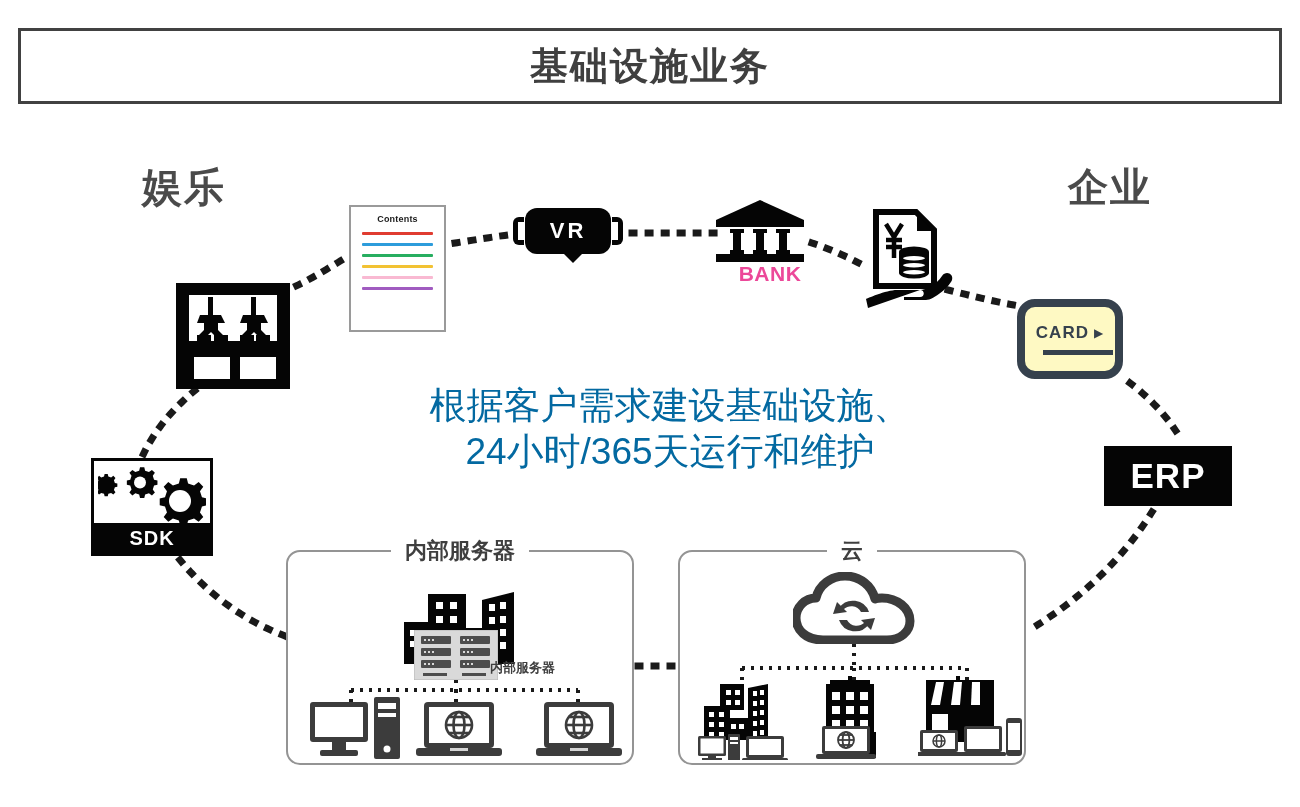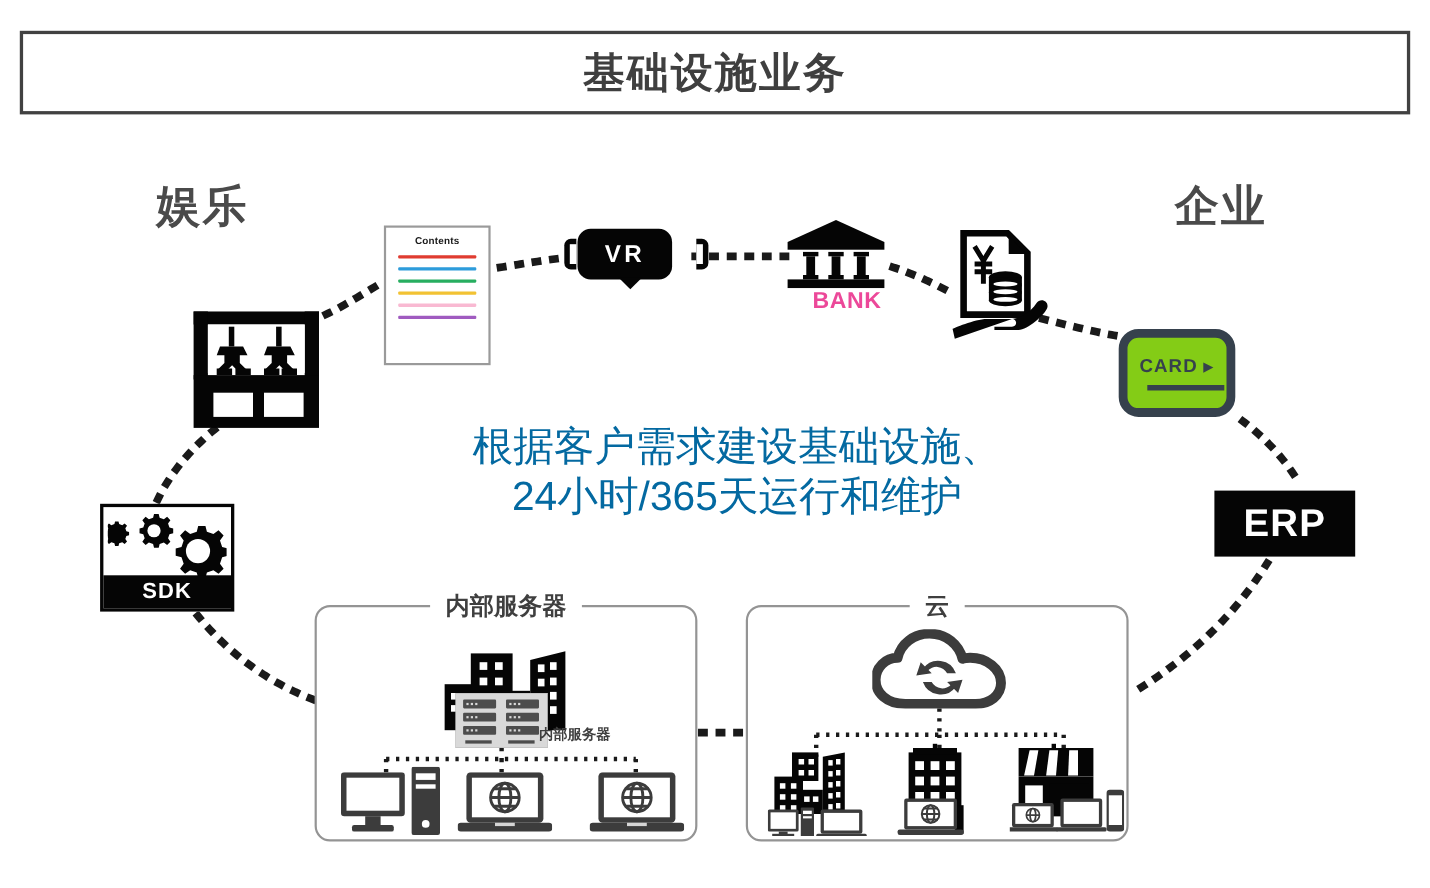--- a/index.html
+++ b/index.html
@@ -68,21 +68,21 @@
   }
   .sdk-band {
     position:absolute; left:0; bottom:0; width:100%; height:30px;
     background:#050505; color:#fff; display:flex; align-items:center;
     justify-content:center; font-size:20px; font-weight:bold; letter-spacing:1px;
   }
 
   
   .card-tile {
     position:absolute; left:1017px; top:299px; width:106px; height:80px;
-    border:8px solid #36414d; border-radius:18px; background:#84cc16;
+    border:8px solid #36414d; border-radius:18px; background:#fef9c3;
   }
   .card-row {
     position:absolute; left:0; top:16px; width:100%;
     display:flex; align-items:center; justify-content:center;
     font-size:17px; font-weight:bold; color:#36414d; letter-spacing:1px;
   }
   .card-row .tri { font-size:12px; margin-left:5px; }
   .card-underline {
     position:absolute; left:18px; bottom:16px; width:70px; height:5px;
     background:#36414d;
@@ -99,21 +99,21 @@
     position:absolute; top:-16px; left:50%; transform:translateX(-50%);
     background:#fff; padding:0 14px;
     font-size:22px; font-weight:bold; color:#3f3f3f; white-space:nowrap;
   }
   .srv-caption {
     position:absolute; font-size:13px; font-weight:bold; color:#3f3f3f;
     white-space:nowrap;
   }
 
   
-  .vr-wrap { position:absolute; left:513px; top:208px; width:131px; height:46px; }
+  .vr-wrap { position:absolute; left:513px; top:208px; width:110px; height:46px; }
   .vr-body {
     position:absolute; left:12px; top:0; width:86px; height:46px;
     background:#050505; border-radius:12px;
   }
   .vr-text {
     position:absolute; left:12px; top:0; width:86px; height:46px;
     display:flex; align-items:center; justify-content:center;
     color:#fff; font-size:22px; font-weight:bold; letter-spacing:3px;
   }
   .vr-notch {

